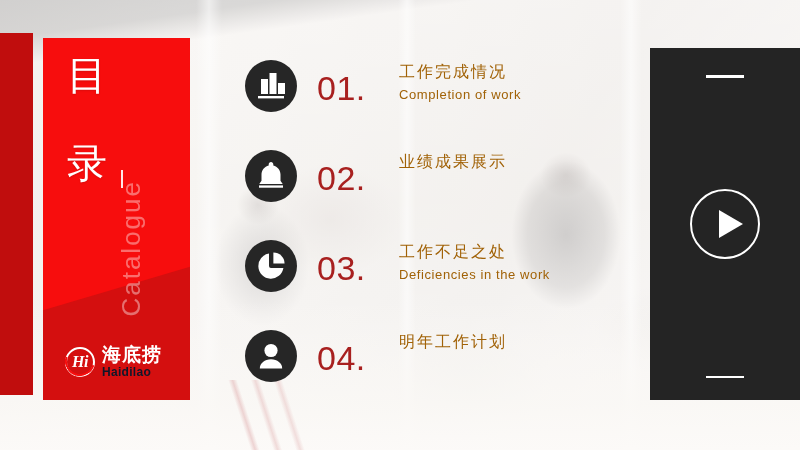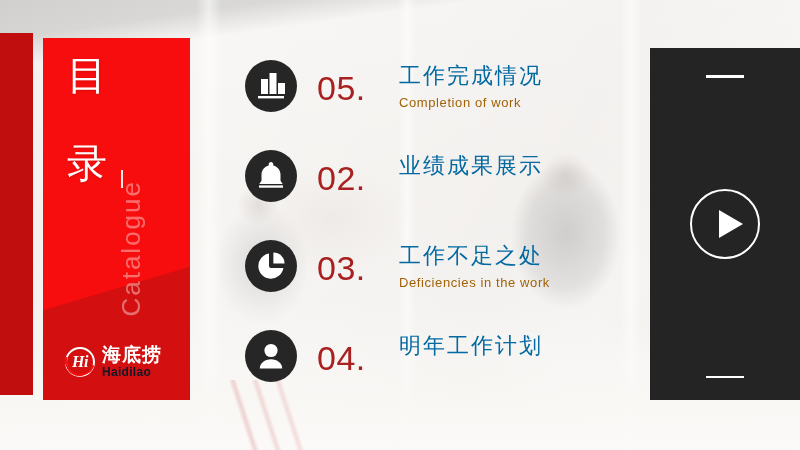--- a/index.html
+++ b/index.html
@@ -168,23 +168,23 @@
     color: #a8201f;
     font-size: 34px;
     letter-spacing: 0.5px;
     line-height: 1;
     margin-top: 13px;
     flex: none;
     white-space: nowrap;
   }
   .item-text { margin-left: 4px; margin-top: 4px; }
   .item-title {
-    color: #0369a1;
+    color: #a16207;
     font-family: "Liberation Serif", "DejaVu Serif", serif;
-    font-size: 22px;
+    font-size: 16px;
     letter-spacing: 2px;
     line-height: 1.25;
     white-space: nowrap;
   }
   .item-sub {
     color: #a16207;
     font-size: 13px;
     letter-spacing: 0.6px;
     margin-top: 5px;
     white-space: nowrap;
@@ -256,21 +256,21 @@
 
     <div class="menu-item">
       <div class="item-icon">
         <svg viewBox="0 0 52 52" width="52" height="52" aria-hidden="true">
           <rect x="16" y="19" width="7" height="15" fill="#ffffff"></rect>
           <rect x="24.5" y="13" width="7" height="21" fill="#ffffff"></rect>
           <rect x="33" y="23" width="7" height="11" fill="#ffffff"></rect>
           <rect x="13" y="36" width="26" height="2.4" fill="#ffffff"></rect>
         </svg>
       </div>
-      <div class="item-num">05.</div>
+      <div class="item-num">01.</div>
       <div class="item-text">
         <div class="item-title">工作完成情况</div>
         <div class="item-sub">Completion of work</div>
       </div>
     </div>
 
     <div class="menu-item">
       <div class="item-icon">
         <svg viewBox="0 0 52 52" width="52" height="52" aria-hidden="true">
           <path d="M26 12c-1.3 0-2.3 1-2.3 2.3v1.1c-4.2 1-7.2 4.7-7.2 9.2v6.1l-2.2 3.3h23.4l-2.2-3.3v-6.1c0-4.5-3-8.2-7.2-9.2v-1.1c0-1.3-1-2.3-2.3-2.3z" fill="#ffffff"></path>

